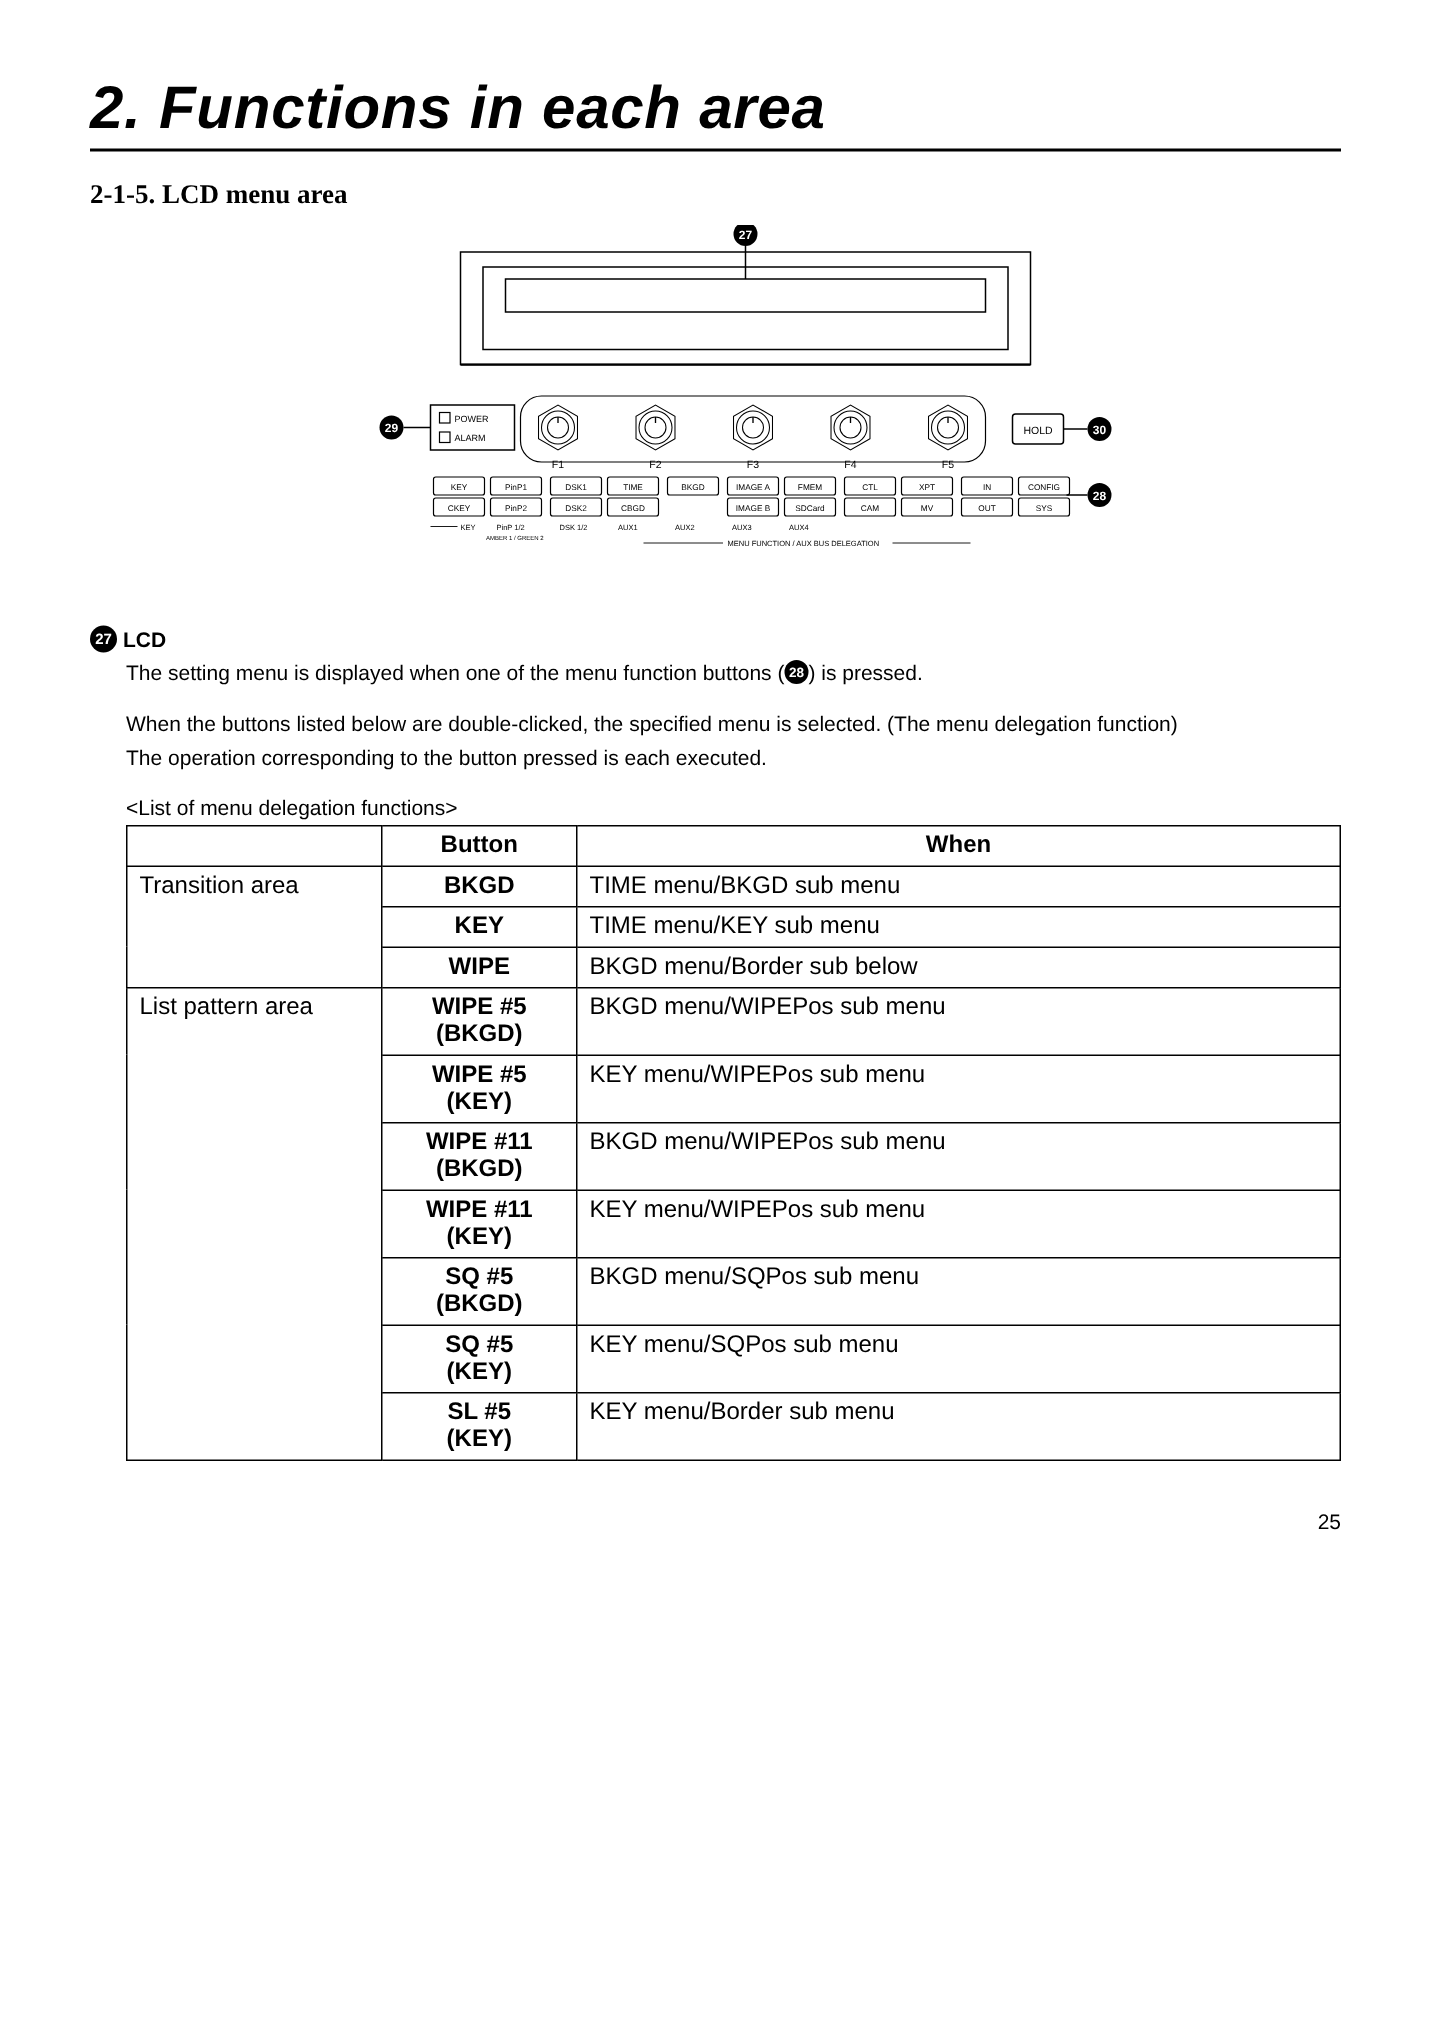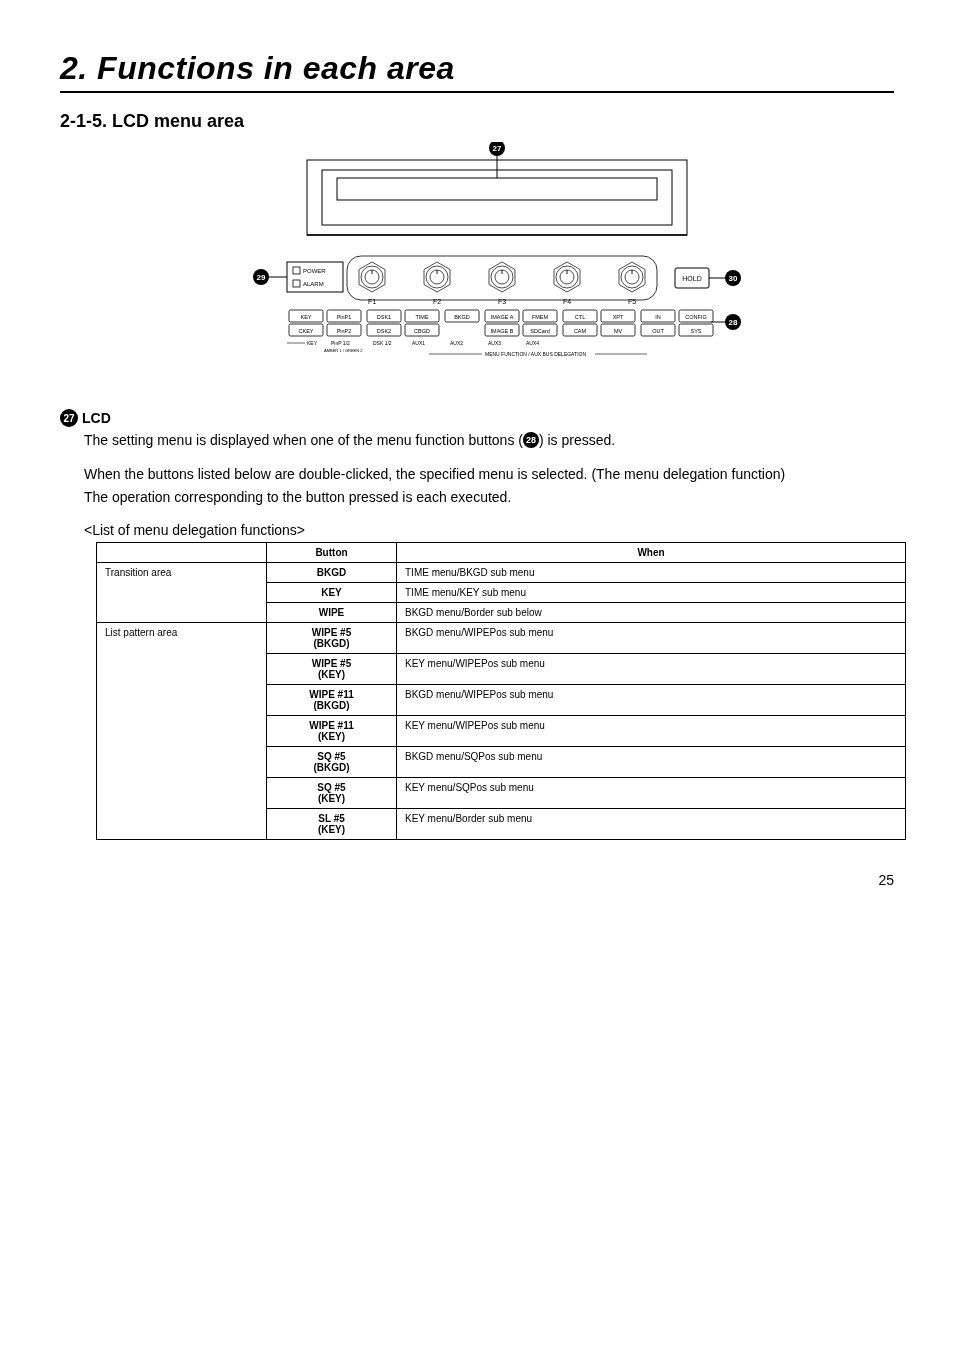--- a/index.html
+++ b/index.html
@@ -8,33 +8,34 @@
     margin: 0;
     padding: 50px 60px;
     font-size: 14px;
     color: #000;
     width: 954px;
   }
   .chapter-title {
     font-family: Arial, Helvetica, sans-serif;
     font-weight: bold;
     font-style: italic;
-    font-size: 32px;
+    font-size: 40px;
     margin: 0 0 4px 0;
     letter-spacing: 0.5px;
   }
   .chapter-rule {
     border: none;
     border-top: 2px solid #000;
     margin: 0 0 18px 0;
   }
   .section-title {
     font-weight: bold;
     font-size: 18px;
     margin: 0 0 3px 0;
+    font-family: Liberation Serif, serif;
   }
   .diagram-wrap {
     text-align: center;
     margin: 10px 0 24px 0;
   }
   svg.diagram { display: inline-block; }
 
   .item-heading {
     margin: 0 0 4px 0;
     font-weight: bold;
@@ -68,22 +69,22 @@
     position: relative; top: -1px;
   }
   .list-heading {
     font-weight: normal;
     margin: 0 0 4px 24px;
     font-size: 14px;
   }
   table.delegation {
     border-collapse: collapse;
     width: calc(100% - 24px);
-    margin-left: 36px;
-    font-size: 10px;
+    margin-left: 24px;
+    font-size: 16px;
   }
   table.delegation th, table.delegation td {
     border: 1px solid #000;
     padding: 4px 8px;
     vertical-align: top;
   }
   table.delegation th {
     text-align: center;
     font-weight: bold;
   }

